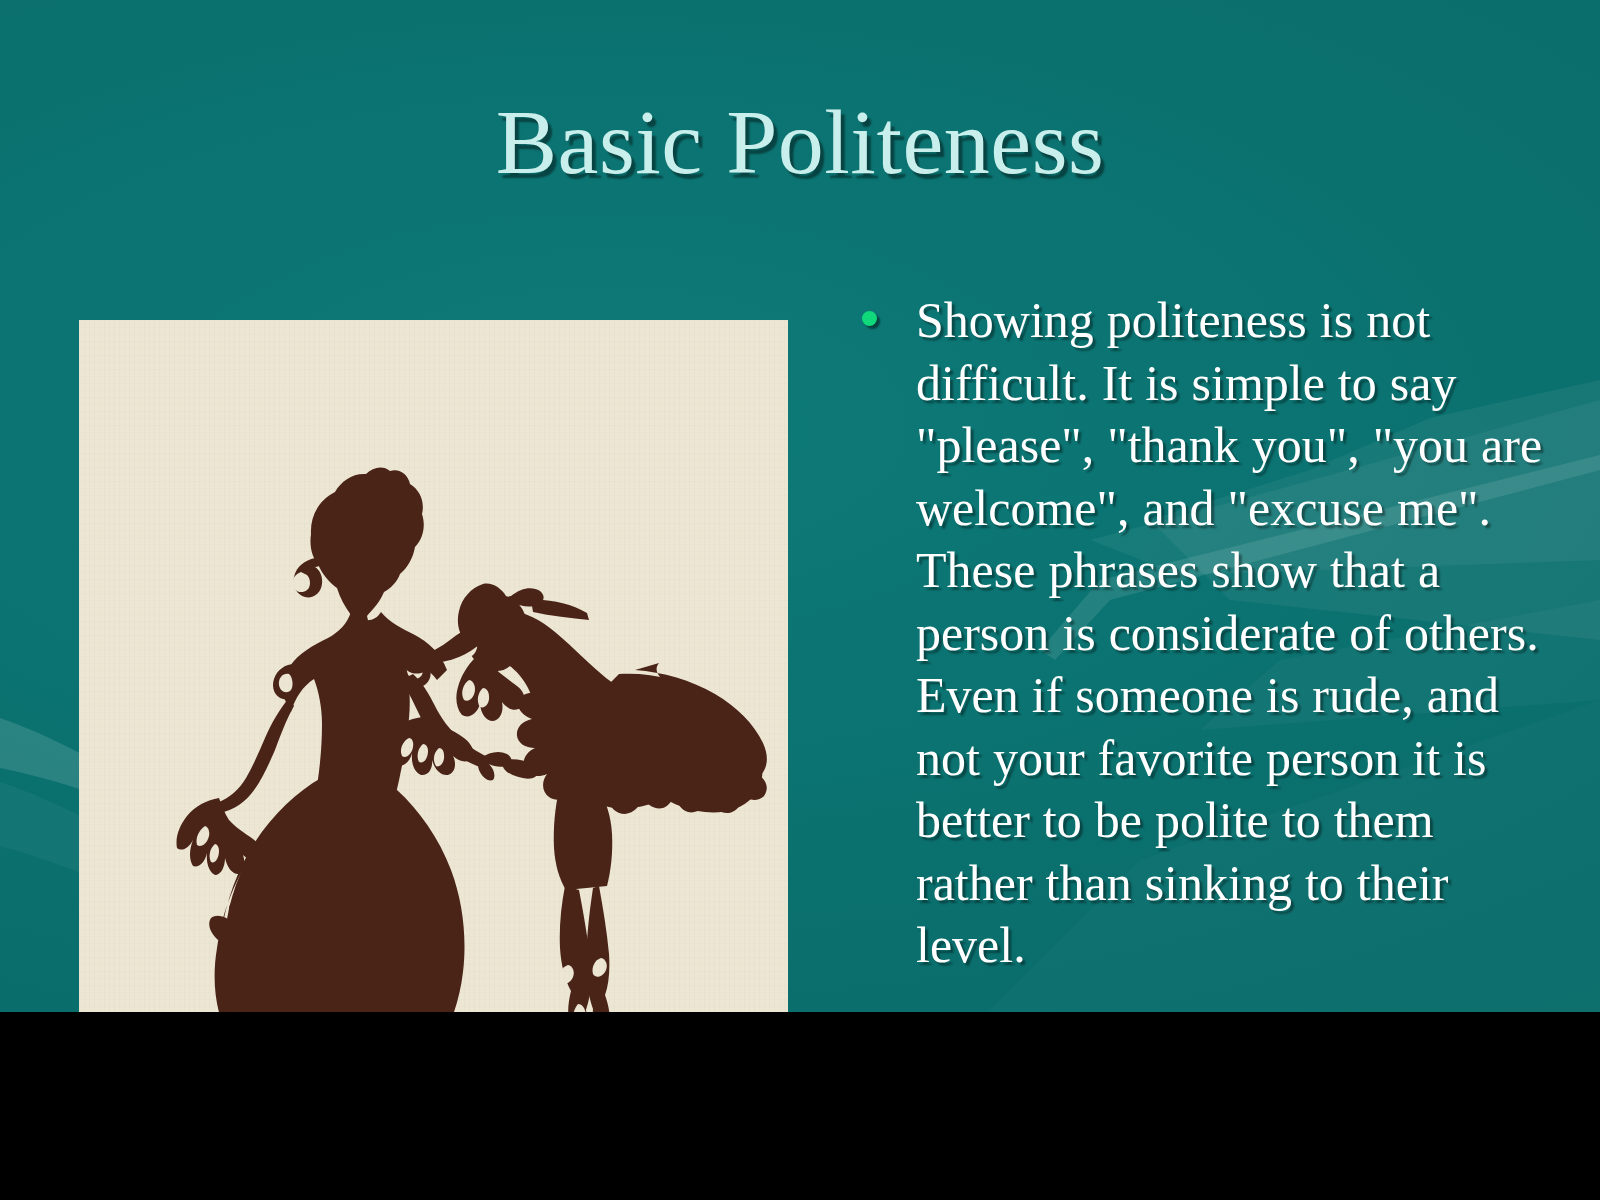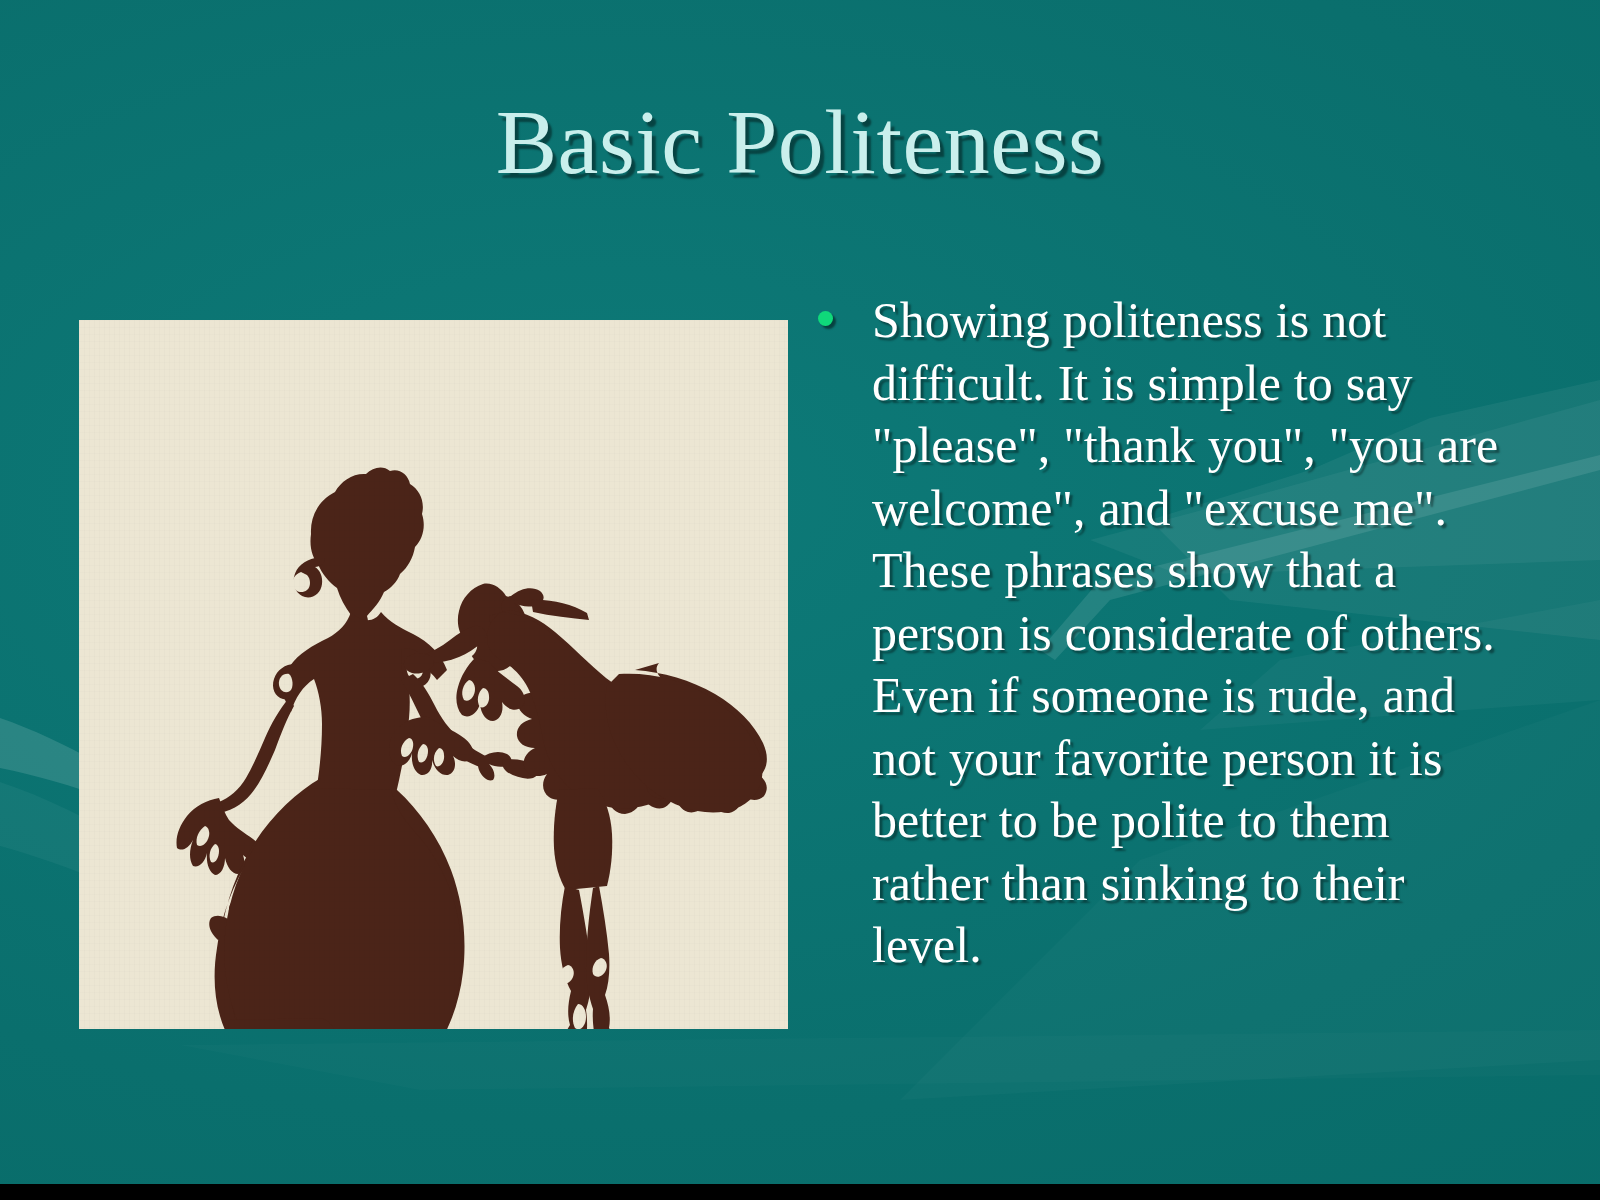--- a/index.html
+++ b/index.html
@@ -4,21 +4,21 @@
 <style>
   html, body {
     margin: 0;
     padding: 0;
     background: #000;
   }
 
   #slide {
     position: relative;
     width: 1600px;
-    height: 1184px;
+    height: 1012px;
     overflow: hidden;
     background: #0b7070;
     font-family: "Liberation Serif", "DejaVu Serif", serif;
   }
 
   
   .bg-base {
     position: absolute;
     inset: 0;
     background:
@@ -68,21 +68,21 @@
     font-weight: 400;
     color: #c9efec;
     letter-spacing: 0.5px;
     text-shadow: 4px 5px 2px rgba(0,0,0,0.42);
     white-space: nowrap;
   }
 
   
   #body-block {
     position: absolute;
-    left: 818px;
+    left: 862px;
     top: 289px;
     width: 690px;
   }
   .bullet-row {
     display: flex;
     align-items: flex-start;
   }
   .bullet-dot {
     flex: 0 0 auto;
     width: 15px;

